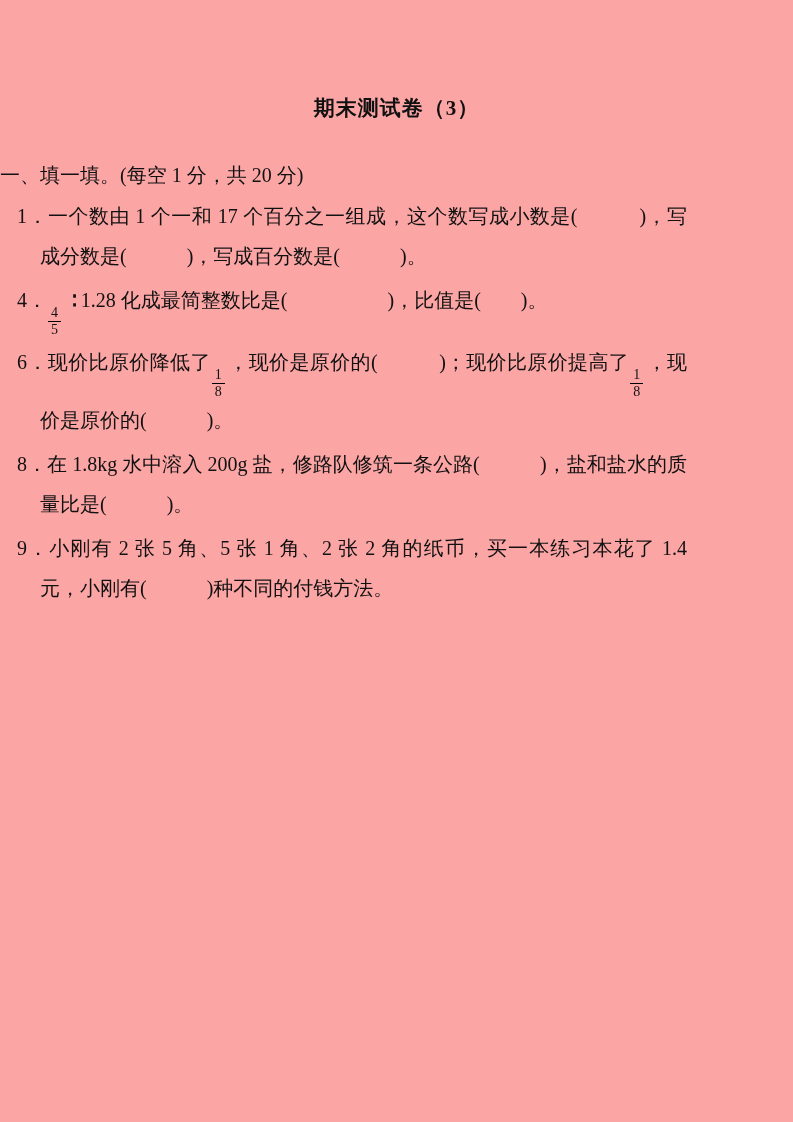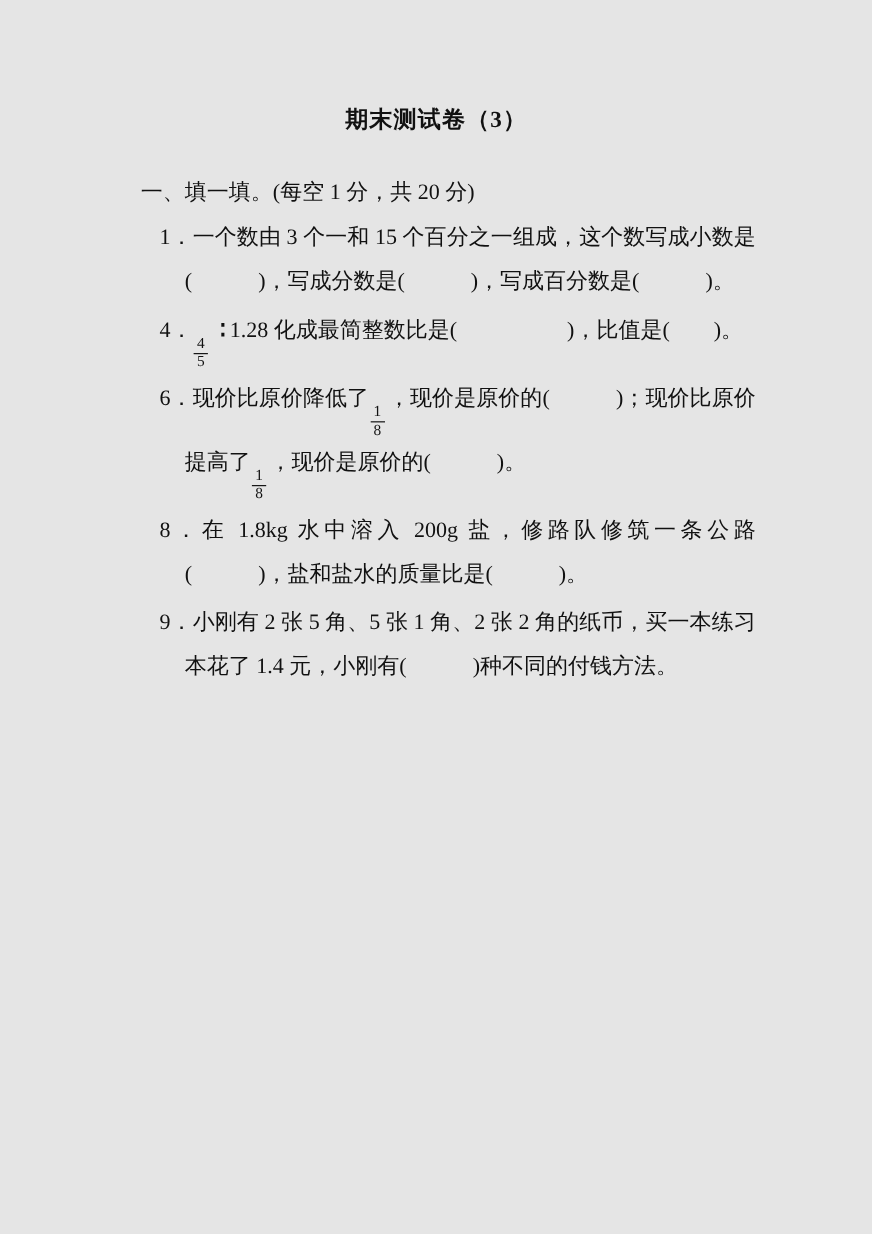--- a/index.html
+++ b/index.html
@@ -12,33 +12,32 @@
     height: 1122px;
     font-family: "Liberation Serif", "DejaVu Serif", serif;
     color: #111111;
   }
   .page {
     box-sizing: border-box;
     width: 793px;
     height: 1122px;
     padding-top: 94px;
     overflow: hidden;
-    background: #e5e5e5;
+    background: #fca5a5;
   }
   .title {
     margin: 0;
     text-align: center;
     font-size: 21px;
     font-weight: 700;
     line-height: 1.4;
     letter-spacing: 1px;
   }
   .content {
     margin-top: 32px;
-    padding-left: 128px;
     padding-right: 106px;
     font-size: 20px;
   }
   .section-header {
     line-height: 2;
     text-align: left;
   }
   .question-list {
     margin-top: 1px;
   }
@@ -65,21 +64,21 @@
   .frac .den { border-top: 1px solid #000; padding: 0 3px; }
 </style>
 </head>
 <body>
 
 <div class="page">
   <h1 class="title">期末测试卷（3）</h1>
   <div class="content">
     <div class="section-header">一、填一填。(每空 1 分，共 20 分)</div>
     <div class="question-list">
-        <div class="question"><span class="qnum">1．</span><span class="qbody">一个数由 3 个一和 15 个百分之一组成，这个数写成小数是(　　　)，写成分数是(　　　)，写成百分数是(　　　)。</span></div>
+        <div class="question"><span class="qnum">1．</span><span class="qbody">一个数由 1 个一和 17 个百分之一组成，这个数写成小数是(　　　)，写成分数是(　　　)，写成百分数是(　　　)。</span></div>
         <div class="question"><span class="qnum">4．</span><span class="qbody"><span class="frac">
               <span class="num">4</span>
               <span class="den">5</span>
             </span> ∶ 1.28 化成最简整数比是(　　　　　)，比值是(　　)。</span></div>
         <div class="question"><span class="qnum">6．</span><span class="qbody">现价比原价降低了<span class="frac">
               <span class="num">1</span>
               <span class="den">8</span>
             </span>，现价是原价的(　　　)；现价比原价提高了<span class="frac">
               <span class="num">1</span>
               <span class="den">8</span>

